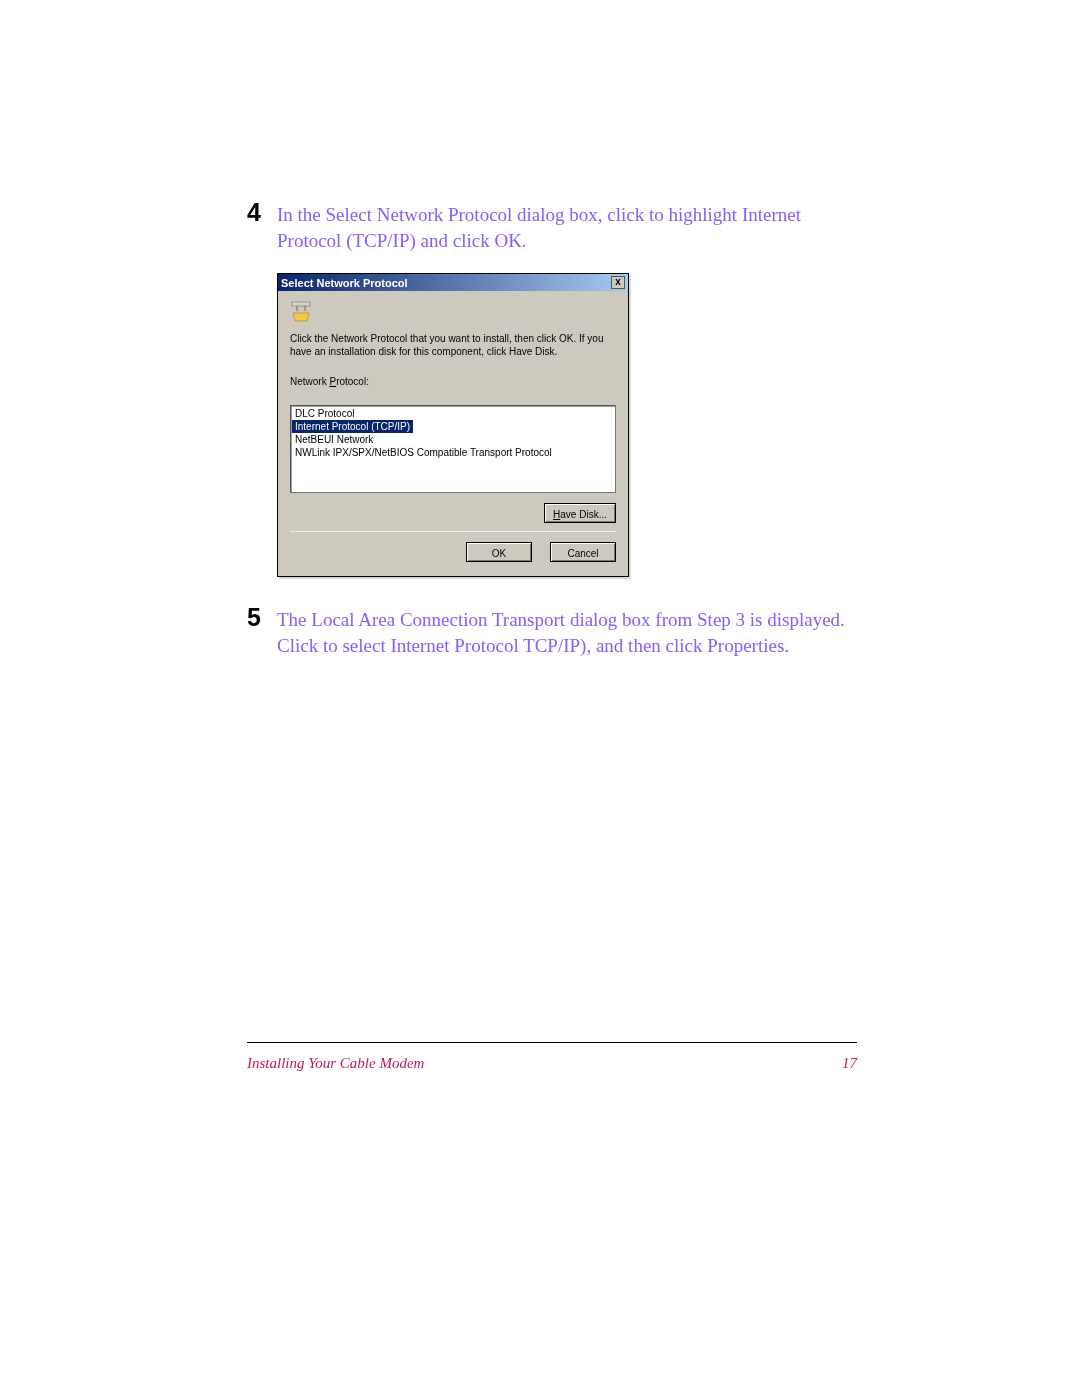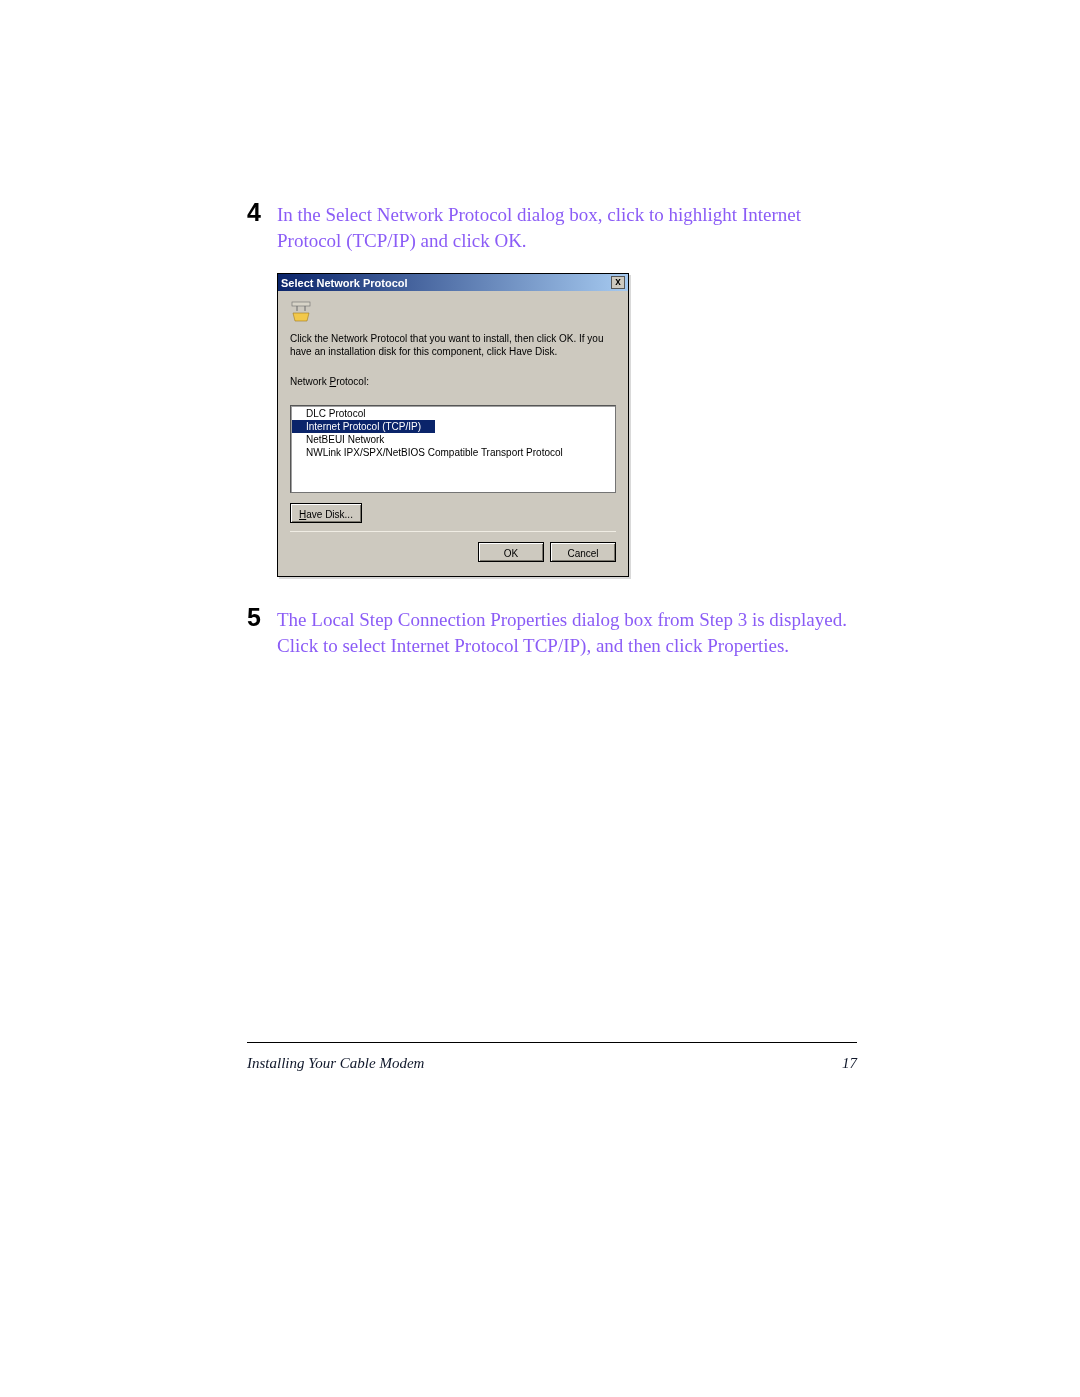--- a/index.html
+++ b/index.html
@@ -100,44 +100,45 @@
     border: 1px solid #747474;
     border-top-color:#555;
     border-left-color:#555;
     height: 88px;
     padding: 1px;
     box-shadow: inset 1px 1px 0 #a0a0a0;
     overflow: hidden;
   }
   .listbox .item {
     font-size: 10px;
-    padding: 0 14px;
+    padding: 0 3px;
     line-height: 13px;
     white-space: nowrap;
     color: #000;
   }
   .listbox .item.selected {
     background: #0a246a;
     color: #fff;
     display: inline-block;
   }
   .row-have {
     display: flex;
+    justify-content: flex-end;
     padding: 10px 0 6px 0;
   }
   .divider {
     height: 1px;
     background: #8a8a80;
     border-bottom: 1px solid #f0ede4;
     margin: 2px 0 10px 0;
   }
   .row-okcancel {
     display: flex;
     justify-content: flex-end;
-    gap: 6px;
+    gap: 18px;
     padding-bottom: 10px;
   }
   .winbtn {
     min-width: 66px;
     height: 20px;
     background: #cdc9bf;
     border: 1px solid #000;
     box-shadow: inset 1px 1px 0 #fff, inset -1px -1px 0 #7a776e;
     font-size: 10px;
     font-family: Tahoma, Arial, sans-serif;
@@ -156,21 +157,21 @@
     height: 1px;
     background: #000;
     margin-bottom: 12px;
   }
   .footer-row {
     display: flex;
     justify-content: space-between;
     font-size: 15px;
     font-style: italic;
     font-family: Georgia, serif;
-    color: #0f172a;
+    color: #be185d;
   }
 </style>
 </head>
 <body>
 
 <div class="page-content">
 
   <div class="step">
     <div class="step-num">4</div>
     <div class="step-text">
@@ -217,21 +218,21 @@
           <button class="winbtn">OK</button>
           <button class="winbtn">Cancel</button>
         </div>
       </div>
     </div>
   </div>
 
   <div class="step">
     <div class="step-num">5</div>
     <div class="step-text">
-      <span>The </span><span>Local Step Connection Properties</span><span> dialog box from Step 3 is displayed. Click to select </span><span>Internet Protocol TCP/IP)</span><span>, and then click </span><span>Properties</span><span>.</span>
+      <span>The </span><span>Local Area Connection Transport</span><span> dialog box from Step 3 is displayed. Click to select </span><span>Internet Protocol TCP/IP)</span><span>, and then click </span><span>Properties</span><span>.</span>
     </div>
   </div>
 
 </div>
 
 <div class="footer">
   <div class="footer-line"></div>
   <div class="footer-row">
     <span>Installing Your Cable Modem</span>
     <span>17</span>

